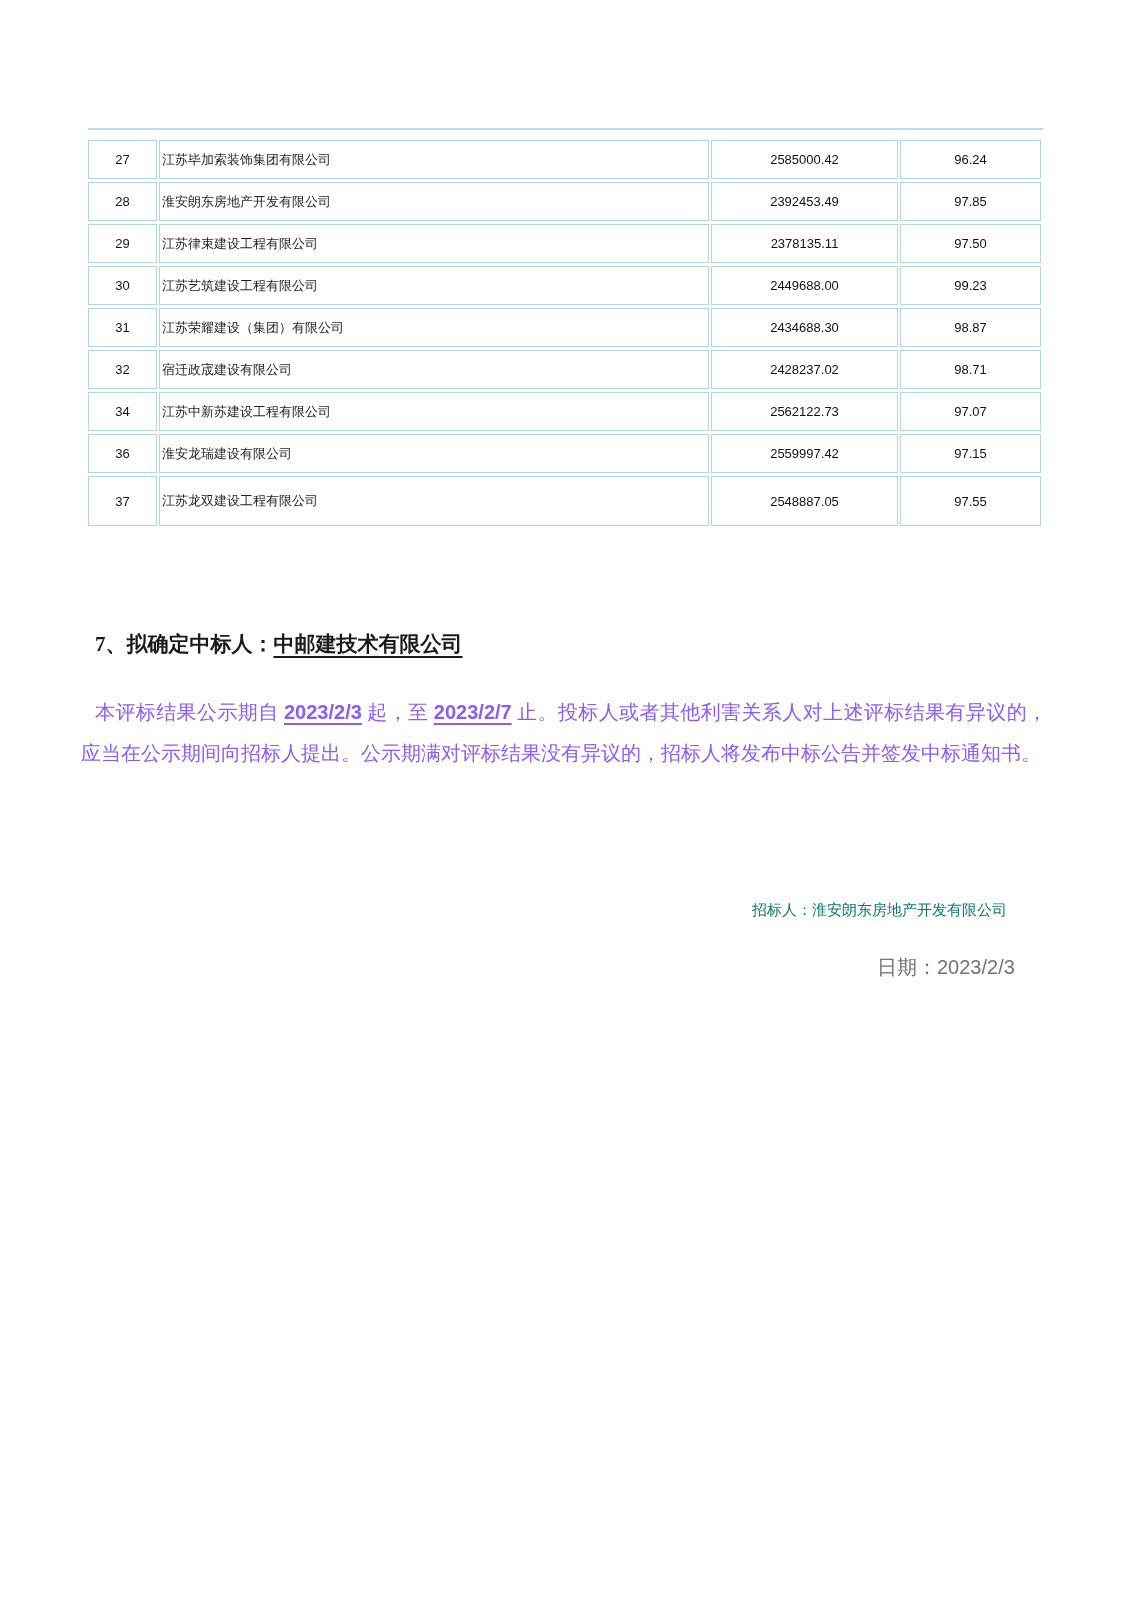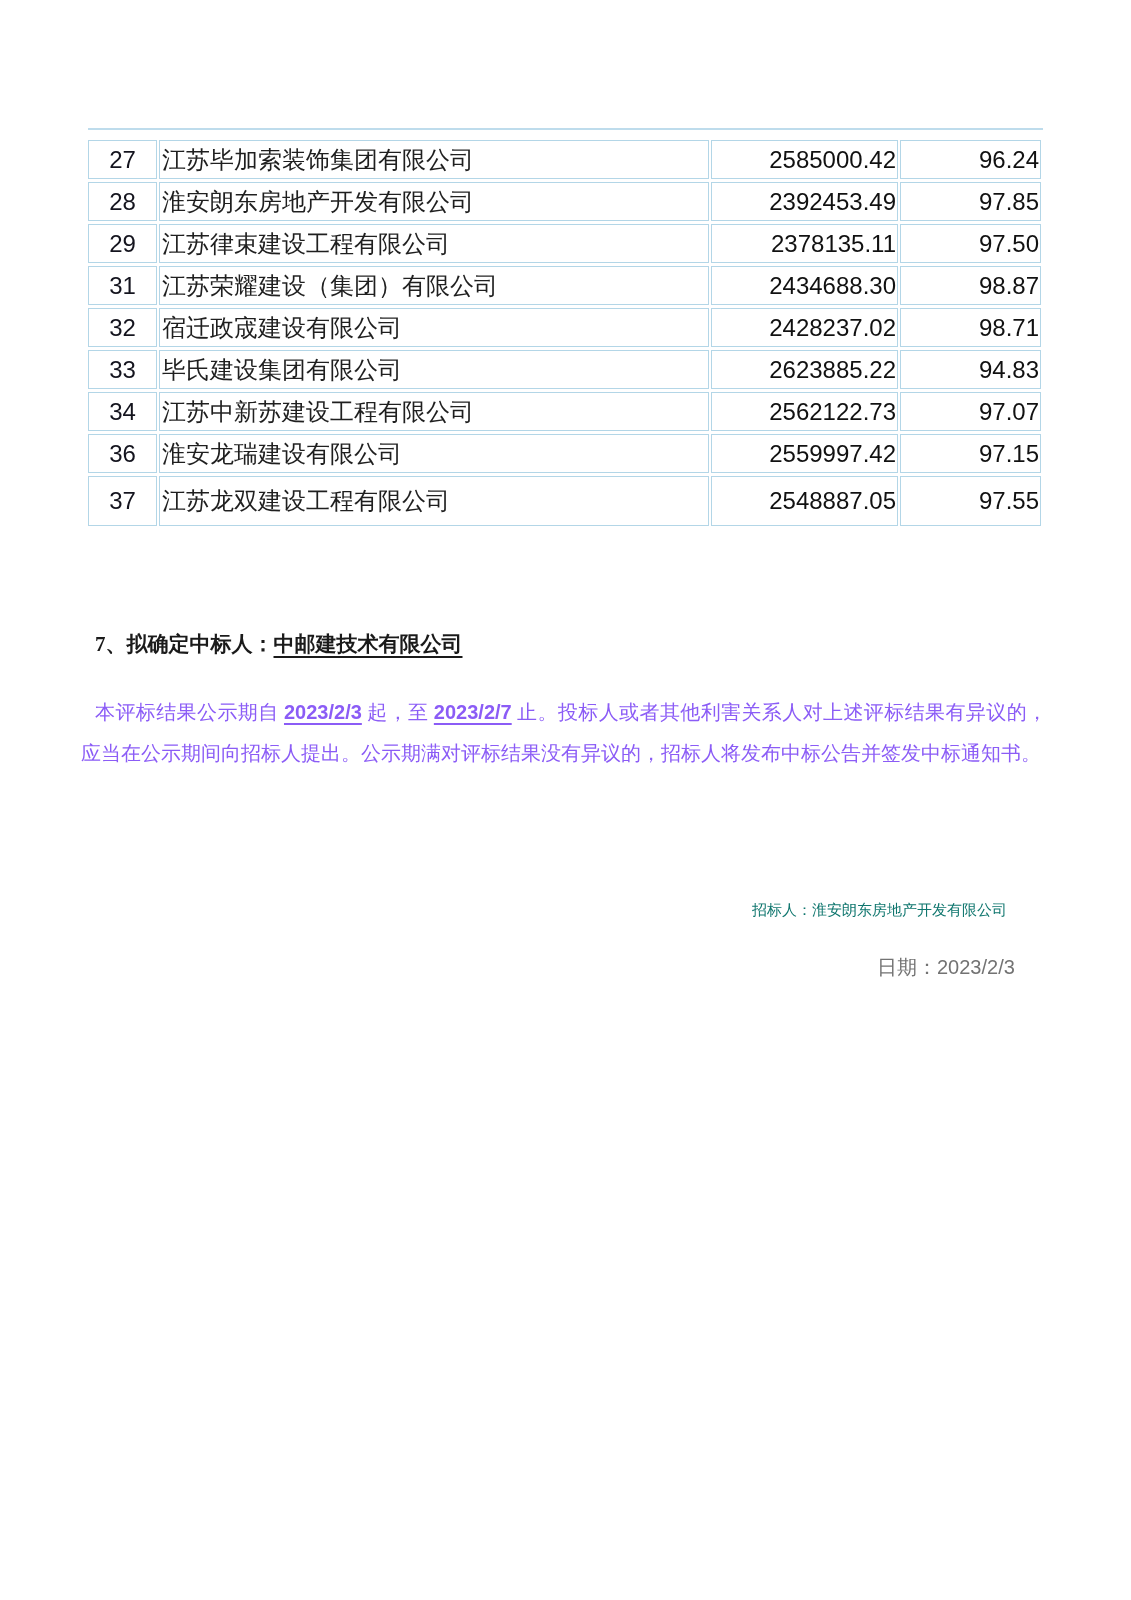--- a/index.html
+++ b/index.html
@@ -24,35 +24,35 @@
   table.bid-table {
     position:absolute; left:86px; top:137px;
     border-collapse:separate; border-spacing:2px 3px;
     table-layout:fixed;
   }
   table.bid-table td {
     box-sizing:border-box;
     border:1px solid #b3d6e7;
     height:39px;
     vertical-align:middle;
-    font-size:24px;
+    font-size:13px;
     background:#ffffff;
     overflow:hidden;
     white-space:nowrap;
   }
   tr.tall td { height:50px; }
   td.c-rank {
     background:#dcecf6;
     text-align:center;
     font-family:"Liberation Sans","DejaVu Sans",sans-serif;
     font-size:19px; color:#14141e;
   }
   td.c-company { padding-left:2px; }
   td.c-amount, td.c-score {
-    text-align:right; 
+    text-align:center; 
     font-family:"Liberation Sans","DejaVu Sans",sans-serif;
     font-size:19px; color:#111111;
   }
 
   
   .winner-line {
     position:absolute; left:95px; top:630px;
     font-size:21px; font-weight:bold; color:#1a1a1a;
     white-space:nowrap;
   }
@@ -119,36 +119,36 @@
         <td class="c-amount">2392453.49</td>
         <td class="c-score">97.85</td>
       </tr>
       <tr>
         <td class="c-rank">29</td>
         <td class="c-company">江苏律束建设工程有限公司</td>
         <td class="c-amount">2378135.11</td>
         <td class="c-score">97.50</td>
       </tr>
       <tr>
+        <td class="c-rank">30</td>
+        <td class="c-company">江苏艺筑建设工程有限公司</td>
+        <td class="c-amount">2449688.00</td>
+        <td class="c-score">99.23</td>
+      </tr>
+      <tr>
         <td class="c-rank">31</td>
         <td class="c-company">江苏荣耀建设（集团）有限公司</td>
         <td class="c-amount">2434688.30</td>
         <td class="c-score">98.87</td>
       </tr>
       <tr>
         <td class="c-rank">32</td>
         <td class="c-company">宿迁政宬建设有限公司</td>
         <td class="c-amount">2428237.02</td>
         <td class="c-score">98.71</td>
-      </tr>
-      <tr>
-        <td class="c-rank">33</td>
-        <td class="c-company">毕氏建设集团有限公司</td>
-        <td class="c-amount">2623885.22</td>
-        <td class="c-score">94.83</td>
       </tr>
       <tr>
         <td class="c-rank">34</td>
         <td class="c-company">江苏中新苏建设工程有限公司</td>
         <td class="c-amount">2562122.73</td>
         <td class="c-score">97.07</td>
       </tr>
       <tr>
         <td class="c-rank">36</td>
         <td class="c-company">淮安龙瑞建设有限公司</td>

